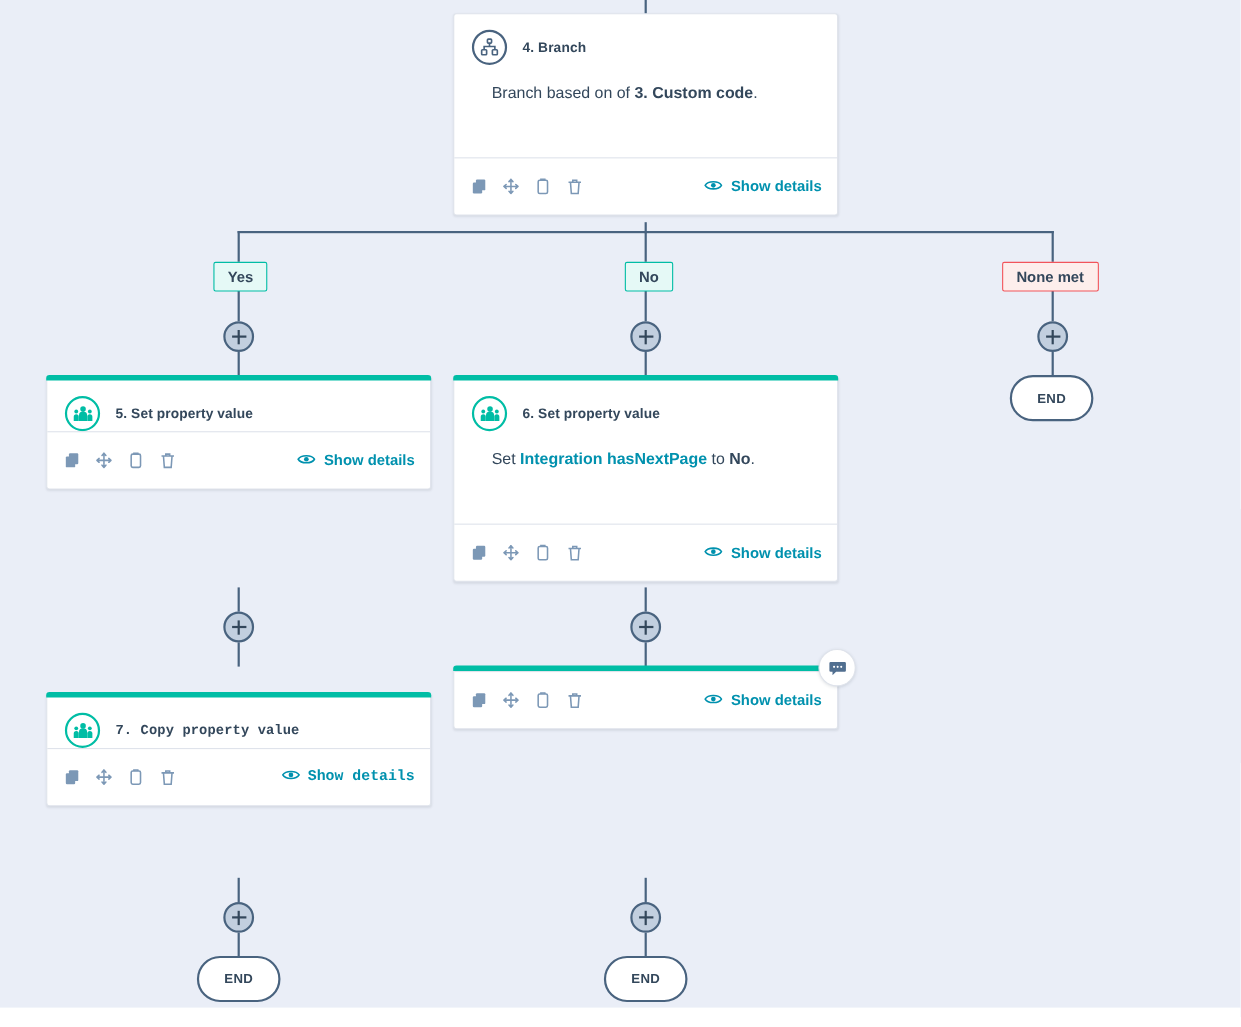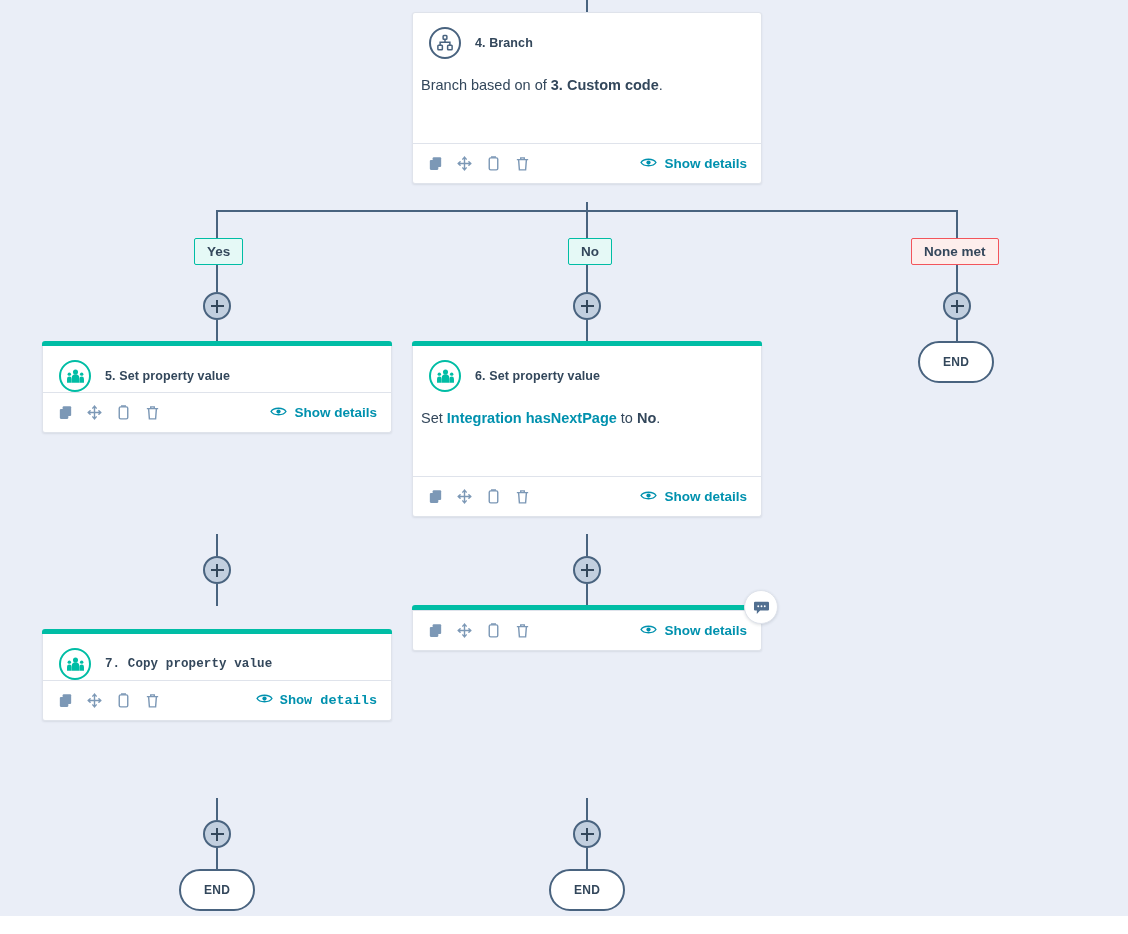--- a/index.html
+++ b/index.html
@@ -77,32 +77,32 @@
     flex: 0 0 32px;
   }
   .node-icon.green { border-color: #00bda5; }
   .card-title {
     font-size: 12.5px;
     font-weight: bold;
     color: #33475b;
     letter-spacing: 0.1px;
   }
   .card-body {
-    padding: 14px 18px 10px 8px;
+    padding: 14px 18px 10px 34px;
     font-size: 14.5px;
     line-height: 24px;
     color: #33475b;
     flex: 1 1 auto;
     min-height: 84px;
   }
   .card-body b { font-weight: bold; color: #33475b; }
   .card-body .lnk { color: #0091ae; font-weight: bold; }
   .card-foot {
     border-top: 1px solid #dfe3eb;
-    height: 40px;
+    height: 52px;
     display: flex;
     align-items: center;
     justify-content: space-between;
     padding: 0 14px 0 14px;
   }
   .foot-icons { display: flex; align-items: center; gap: 12px; }
   .foot-icons span { display: flex; cursor: pointer; }
   .show-details {
     display: flex;
     align-items: center;

